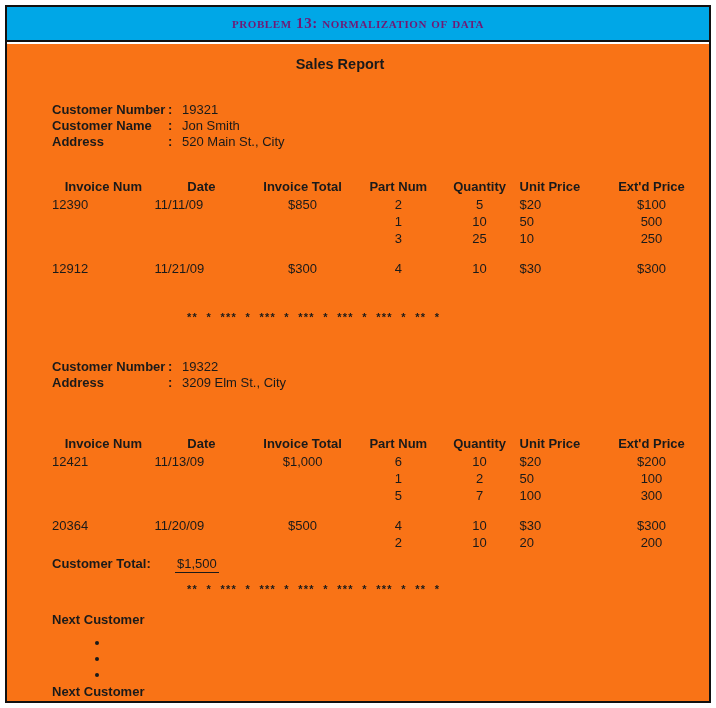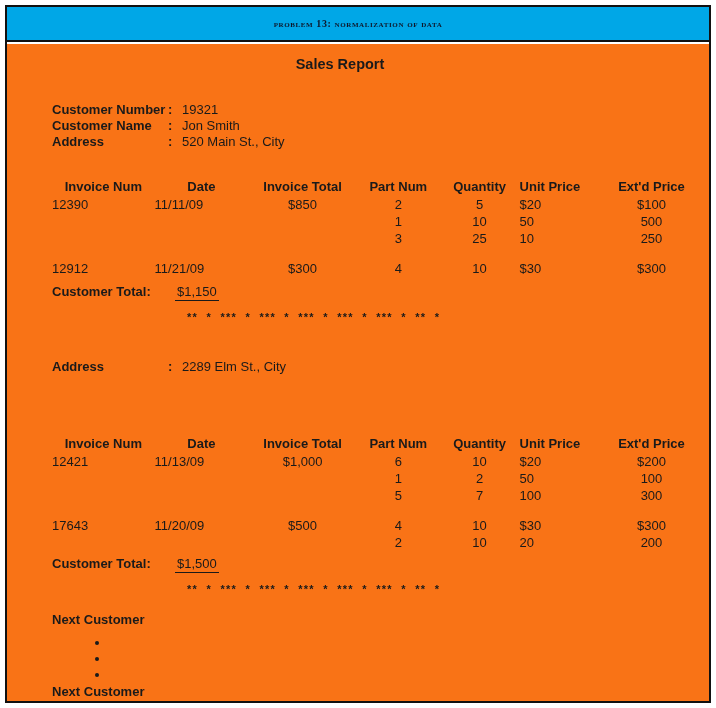--- a/index.html
+++ b/index.html
@@ -39,23 +39,23 @@
     background: #00a7e7;
     border-left: 2px solid #111111;
     border-right: 2px solid #111111;
     border-top: 2px solid #111111;
     border-bottom: 2px solid #111111;
     display: flex;
     align-items: center;
     justify-content: center;
   }
   .banner-title {
-    color: #0f172a;
-    font-weight: bold;
-    font-size: 10px;
+    color: #701a75;
+    font-weight: bold;
+    font-size: 15px;
     letter-spacing: 0.6px;
     font-variant: small-caps;
     text-transform: lowercase;
     font-family: "Liberation Serif", serif;
   }
   .sheet {
     position: absolute;
     left: 7px;
     top: 44px;
     width: 702px;
@@ -261,29 +261,29 @@
           <td class="col-date">11/21/09</td>
           <td class="col-tot">$300</td>
           <td class="col-part">4</td>
           <td class="col-qty">10</td>
           <td class="col-unit">$30</td>
           <td class="col-ext">$300</td>
         </tr>
       </tbody>
     </table>
 
-    <div class="cust-total" style="top:240px;">
-      <span class="ct-label">Customer Total:</span><span class="ct-value">$1,150</span>
-    </div>
 
     <div class="divider" style="top:267px;">**  *  ***  *  ***  *  ***  *  ***  *  ***  *  **  *</div>
 
     <div class="cust-block" style="top:315px;">
       <div class="cust-row">
-        <span class="cust-label">Address</span><span class="cust-colon">:</span><span class="cust-value">2289 Elm St., City</span>
+        <span class="cust-label">Customer Number</span><span class="cust-colon">:</span><span class="cust-value">19322</span>
+      </div>
+      <div class="cust-row">
+        <span class="cust-label">Address</span><span class="cust-colon">:</span><span class="cust-value">3209 Elm St., City</span>
       </div>
     </div>
 
     <table class="inv-table" style="top:392px;">
       <thead>
         <tr>
           <th class="col-inv">Invoice Num</th>
           <th class="col-date">Date</th>
           <th class="col-tot">Invoice Total</th>
           <th class="col-part">Part Num</th>
@@ -317,21 +317,21 @@
           <td class="col-tot"></td>
           <td class="col-part">5</td>
           <td class="col-qty">7</td>
           <td class="col-unit">100</td>
           <td class="col-ext">300</td>
         </tr>
         <tr class="spacer-row">
           <td colspan="7"></td>
         </tr>
         <tr>
-          <td class="col-inv">17643</td>
+          <td class="col-inv">20364</td>
           <td class="col-date">11/20/09</td>
           <td class="col-tot">$500</td>
           <td class="col-part">4</td>
           <td class="col-qty">10</td>
           <td class="col-unit">$30</td>
           <td class="col-ext">$300</td>
         </tr>
         <tr>
           <td class="col-inv"></td>
           <td class="col-date"></td>

